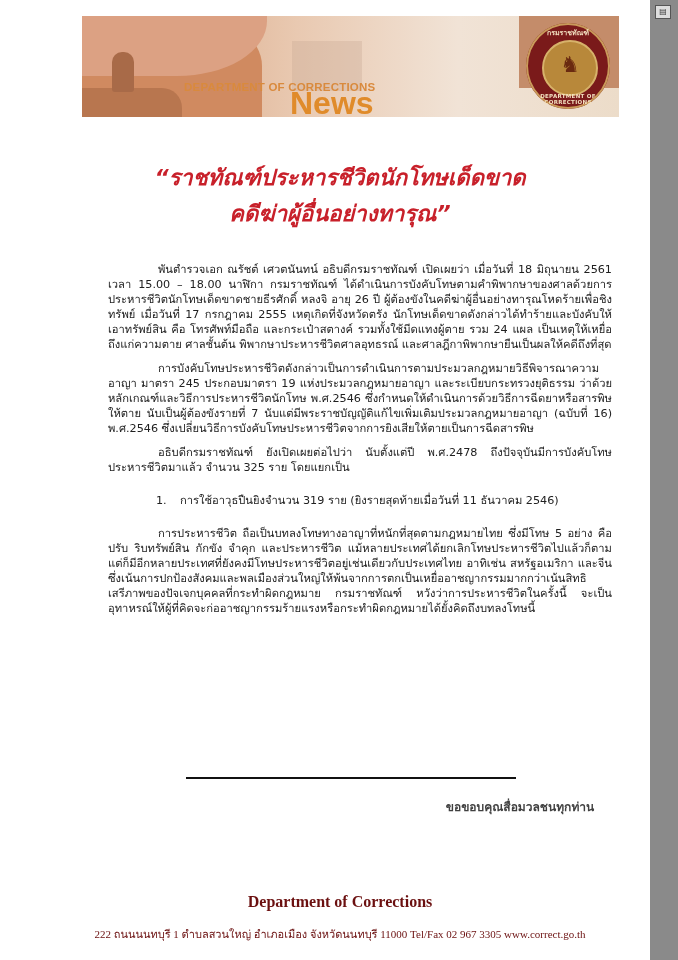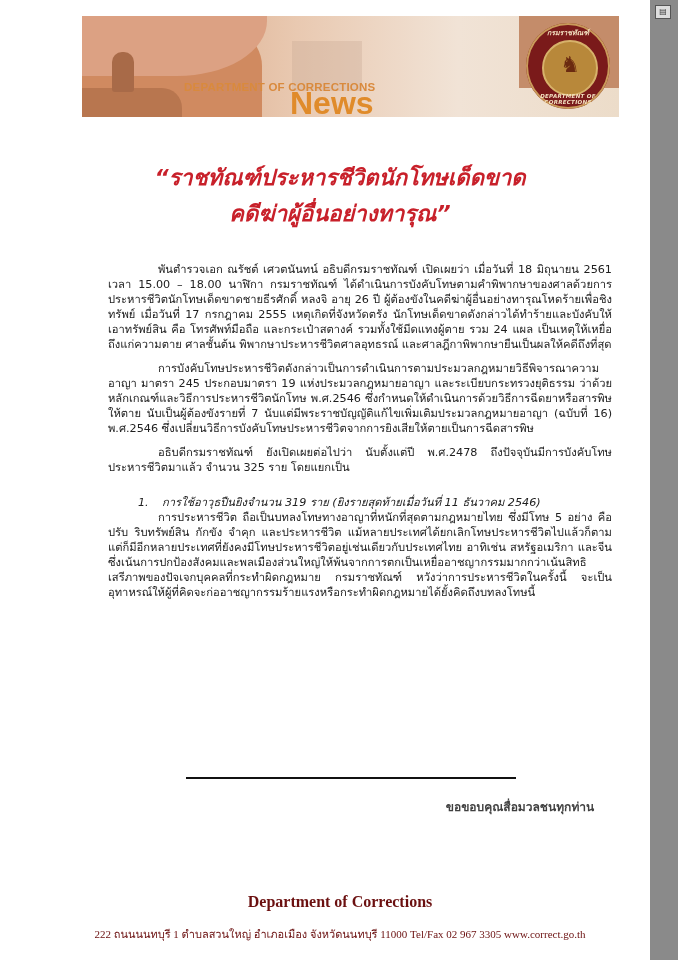--- a/index.html
+++ b/index.html
@@ -47,21 +47,21 @@
   }
   .banner-title {
     position: absolute; left: 102px; top: 65px; font-family: "Liberation Sans", sans-serif;
     font-weight: bold; font-size: 11.5px; color: #d98a3d; letter-spacing: 0.2px;
   }
   .banner-news {
     position: absolute; left: 208px; top: 72px; font-family: "Liberation Sans", sans-serif;
     font-size: 32px; line-height: 30px; color: #e08b2a; font-weight: bold;
   }
   .banner-seal-bg {
-    position: absolute; right: 0; top: 0; width: 100px; height: 72px; background: #c48c6a; font-style: italic;
+    position: absolute; right: 0; top: 0; width: 100px; height: 72px; background: #c48c6a;
   }
   .seal {
     position: absolute; right: 9px; top: 7px; width: 84px; height: 86px; border-radius: 50%;
     background: #7a1a1a; box-shadow: 0 0 0 2px #c99a5a inset;
   }
   .seal-inner {
     position: absolute; left: 16px; top: 17px; width: 52px; height: 52px; border-radius: 50%;
     background: #b8883a; border: 2px solid #d7b26a;
   }
   .seal-glyph {
@@ -82,21 +82,21 @@
     color: #c8202a; font-size: 22px; line-height: 36px;
   }
   
   .body {
     position: absolute; left: 108px; top: 262px; width: 504px;
     font-family: "DejaVu Sans", sans-serif; font-size: 11.2px; line-height: 15px; color: #202020;
     text-align: justify;
   }
   .body p { margin: 0 0 9px 0; text-indent: 50px; }
   .body ol { margin: 0 0 0 0; padding: 0; list-style: none; }
-  .body li { text-indent: 30px; padding-left: 0; margin: 0; font-style: italic; }
+  .body li { text-indent: 30px; padding-left: 0; margin: 18px; }
   .body li .num { display: inline-block; width: 24px; text-indent: 0; }
   .divider {
     position: absolute; left: 186px; top: 777px; width: 330px; height: 2px; background: #111;
   }
   .thanks {
     position: absolute; left: 420px; top: 795px; width: 200px; text-align: center;
     font-weight: bold; font-size: 12px; line-height: 24px; color: #404040;
   }
   .footer-org {
     position: absolute; left: 0; top: 893px; width: 680px; text-align: center;
@@ -132,21 +132,21 @@
   </div>
 
   <div class="headline">
     <div>“ราชทัณฑ์ประหารชีวิตนักโทษเด็ดขาด</div>
     <div>คดีฆ่าผู้อื่นอย่างทารุณ”</div>
   </div>
 
   <div class="body">
     <p>พันตำรวจเอก ณรัชต์  เศวตนันทน์ อธิบดีกรมราชทัณฑ์ เปิดเผยว่า เมื่อวันที่ 18 มิถุนายน 2561 เวลา 15.00 – 18.00 นาฬิกา  กรมราชทัณฑ์ ได้ดำเนินการบังคับโทษตามคำพิพากษาของศาลด้วยการประหารชีวิตนักโทษเด็ดขาดชายธีรศักดิ์  หลงจิ  อายุ  26 ปี ผู้ต้องขังในคดีฆ่าผู้อื่นอย่างทารุณโหดร้ายเพื่อชิงทรัพย์ เมื่อวันที่ 17 กรกฎาคม 2555 เหตุเกิดที่จังหวัดตรัง นักโทษเด็ดขาดดังกล่าวได้ทำร้ายและบังคับให้เอาทรัพย์สิน คือ โทรศัพท์มือถือ และกระเป๋าสตางค์ รวมทั้งใช้มีดแทงผู้ตาย รวม 24 แผล เป็นเหตุให้เหยื่อถึงแก่ความตาย ศาลชั้นต้น พิพากษาประหารชีวิตศาลอุทธรณ์ และศาลฎีกาพิพากษายืนเป็นผลให้คดีถึงที่สุด</p>
     <p>การบังคับโทษประหารชีวิตดังกล่าวเป็นการดำเนินการตามประมวลกฎหมายวิธีพิจารณาความอาญา มาตรา 245 ประกอบมาตรา 19 แห่งประมวลกฎหมายอาญา และระเบียบกระทรวงยุติธรรม ว่าด้วยหลักเกณฑ์และวิธีการประหารชีวิตนักโทษ พ.ศ.2546 ซึ่งกำหนดให้ดำเนินการด้วยวิธีการฉีดยาหรือสารพิษให้ตาย นับเป็นผู้ต้องขังรายที่ 7 นับแต่มีพระราชบัญญัติแก้ไขเพิ่มเติมประมวลกฎหมายอาญา (ฉบับที่ 16) พ.ศ.2546 ซึ่งเปลี่ยนวิธีการบังคับโทษประหารชีวิตจากการยิงเสียให้ตายเป็นการฉีดสารพิษ</p>
-    <p style="margin-bottom:20px">อธิบดีกรมราชทัณฑ์ ยังเปิดเผยต่อไปว่า นับตั้งแต่ปี พ.ศ.2478 ถึงปัจจุบันมีการบังคับโทษประหารชีวิตมาแล้ว จำนวน 325 ราย โดยแยกเป็น</p>
+    <p style="margin-bottom:12px">อธิบดีกรมราชทัณฑ์ ยังเปิดเผยต่อไปว่า นับตั้งแต่ปี พ.ศ.2478 ถึงปัจจุบันมีการบังคับโทษประหารชีวิตมาแล้ว จำนวน 325 ราย โดยแยกเป็น</p>
     <ol>
       <li><span class="num">1.</span><span>การใช้อาวุธปืนยิงจำนวน 319 ราย (ยิงรายสุดท้ายเมื่อวันที่ 11 ธันวาคม 2546)</span></li>
     </ol>
     <p>การประหารชีวิต ถือเป็นบทลงโทษทางอาญาที่หนักที่สุดตามกฎหมายไทย ซึ่งมีโทษ 5 อย่าง คือ ปรับ ริบทรัพย์สิน กักขัง จำคุก และประหารชีวิต แม้หลายประเทศได้ยกเลิกโทษประหารชีวิตไปแล้วก็ตาม แต่ก็มีอีกหลายประเทศที่ยังคงมีโทษประหารชีวิตอยู่เช่นเดียวกับประเทศไทย อาทิเช่น สหรัฐอเมริกา และจีน ซึ่งเน้นการปกป้องสังคมและพลเมืองส่วนใหญ่ให้พ้นจากการตกเป็นเหยื่ออาชญากรรมมากกว่าเน้นสิทธิเสรีภาพของปัจเจกบุคคลที่กระทำผิดกฎหมาย กรมราชทัณฑ์ หวังว่าการประหารชีวิตในครั้งนี้ จะเป็นอุทาหรณ์ให้ผู้ที่คิดจะก่ออาชญากรรมร้ายแรงหรือกระทำผิดกฎหมายได้ยั้งคิดถึงบทลงโทษนี้</p>
   </div>
 
   <div class="divider"></div>
 
   <div class="thanks">
     <div>ขอขอบคุณสื่อมวลชนทุกท่าน</div>

